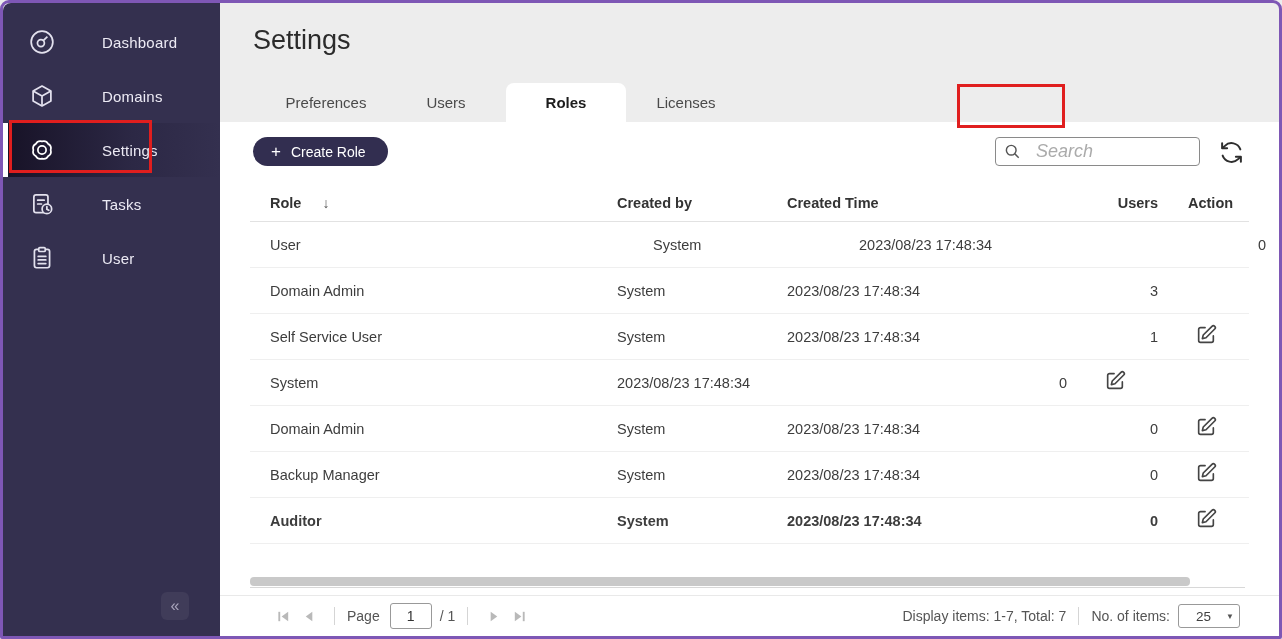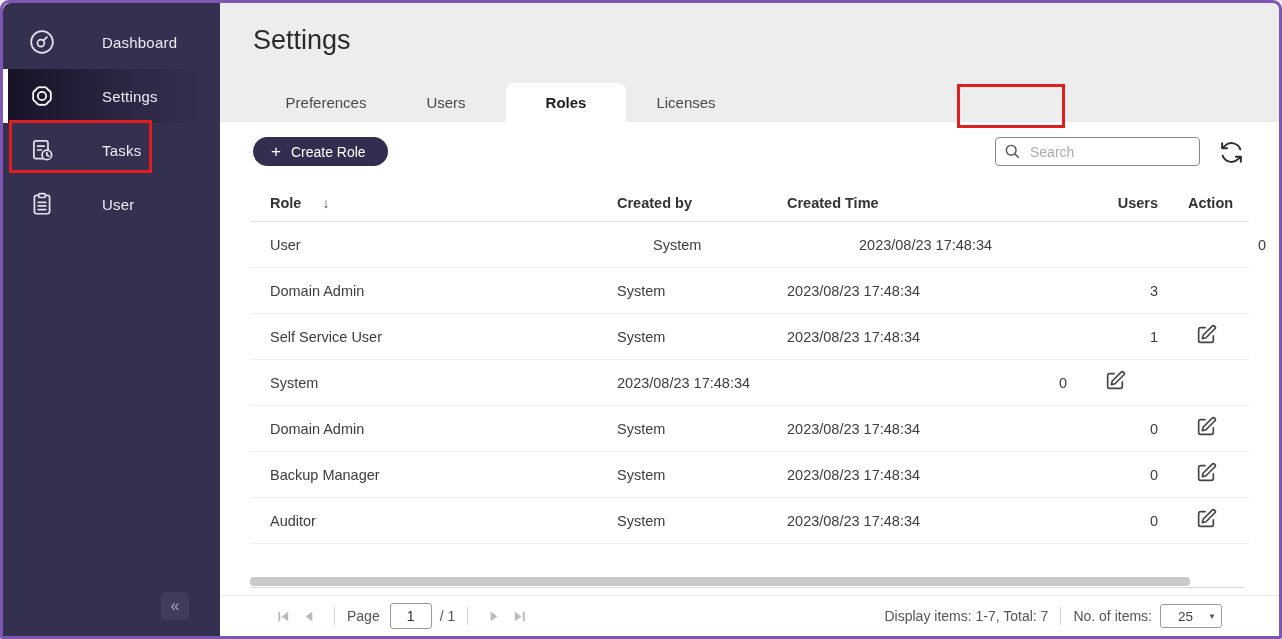--- a/index.html
+++ b/index.html
@@ -26,46 +26,46 @@
   .tab.active{background:#ffffff;border-radius:8px 8px 0 0;color:#1c1c1c;font-weight:bold;}
 
   .panel{position:absolute;left:0;top:119px;right:0;bottom:0;background:#ffffff;}
 
   
   .create-btn{position:absolute;left:33px;top:15px;height:29px;border:none;border-radius:15px;background:#322e50;color:#fff;
     font-size:14px;font-family:inherit;display:flex;align-items:center;padding:0 22px 0 18px;cursor:pointer;}
   .create-btn .plus{font-size:17px;font-weight:400;margin-right:10px;line-height:1;}
   .search-box{position:absolute;left:775px;top:15px;width:205px;height:29px;border:1.5px solid #8a8a8a;border-radius:4px;
     background:#fff;display:flex;align-items:center;box-sizing:border-box;padding:0 8px;}
-  .search-box input{border:none;outline:none;flex:1;font-size:14px;font-family:inherit;color:#333;margin-left:7px;background:transparent;}
+  .search-box input{border:none;outline:none;flex:1;font-size:18px;font-family:inherit;color:#333;margin-left:13px;background:transparent;font-style:italic;}
   .search-box input::placeholder{color:#ababab;}
   .refresh-btn{position:absolute;left:997px;top:15px;width:30px;height:30px;border:none;background:transparent;cursor:pointer;padding:2px;}
 
   
   .table{position:absolute;left:30px;right:30px;top:62px;}
   .t-head,.t-row{display:grid;grid-template-columns:347px 170px 300px 91px 1fr;align-items:center;}
   .t-head{height:37px;border-bottom:1px solid #e2e2e2;font-weight:bold;font-size:14.5px;color:#333;}
   .t-head .c-role{padding-left:20px;display:flex;align-items:flex-start;gap:12px;}
   .sort-arrow{margin-left:9px;color:#555;font-size:14px;font-weight:400;}
   .c-createdby,.c-createdtime{padding-left:20px;}
   .c-users{text-align:right;}
   .c-action{padding-left:30px;}
   .t-row{height:45px;font-size:14.5px;color:#3d3d3d;border-top:1px solid #efefef;}
   .t-row:first-child{border-top:none;gap:36px;}
-  .t-row:last-child{border-bottom:1px solid #efefef;}
+  .t-row:last-child{border-bottom:1px solid #efefef;font-weight:bold;}
   .t-row .c-role{padding-left:20px;}
   .edit-btn{margin-left:37px;width:24px;height:24px;border:none;background:transparent;padding:0;cursor:pointer;}
 
   
   .hscroll{position:absolute;left:30px;right:34px;bottom:48px;height:10px;border-bottom:1px solid #d8d8d8;}
   .hscroll .thumb{height:9px;width:94.5%;background:#c9c9c9;border-radius:4px;}
 
   
   .footer{position:absolute;left:0;right:0;bottom:0;height:40px;border-top:1px solid #e9e9e9;display:flex;align-items:center;
-    justify-content:space-between;padding:0 57px 0 50px;color:#555;font-size:14px;}
+    justify-content:space-between;padding:0 39px 0 50px;color:#555;font-size:14px;}
   .pg-left,.pg-right{display:flex;align-items:center;}
   .pg-btn{border:none;background:transparent;padding:0;margin:0 5px;width:16px;height:16px;cursor:default;display:flex;align-items:center;justify-content:center;}
   .vsep{width:1px;height:18px;background:#d5d5d5;margin:0 12px;}
   .page-input{width:36px;height:22px;border:1px solid #999;border-radius:3px;text-align:center;font-size:14px;font-family:inherit;
     color:#333;margin:0 8px 0 10px;}
   .select-box{display:flex;align-items:center;justify-content:space-between;width:48px;height:22px;border:1px solid #999;
     border-radius:3px;margin-left:8px;padding:0 5px 0 7px;cursor:pointer;background:#fff;}
   .select-box .val{font-size:13.5px;color:#404040;margin-left:10px;}
   .select-box .arrow{font-size:8px;color:#555;}
 
@@ -88,20 +88,29 @@
         <span class="s-icon">
           <svg width="26" height="26" viewBox="0 0 24 24" fill="none" stroke="#e3e1ee" stroke-width="1.6">
             <circle cx="12" cy="12" r="10"></circle>
             <circle cx="11" cy="13" r="3.2"></circle>
             <line x1="13.4" y1="10.6" x2="17" y2="7"></line>
           </svg>
         </span>
         <span class="s-label">Dashboard</span>
       </div>
 
+      <div class="side-item">
+        <span class="s-icon">
+          <svg width="26" height="26" viewBox="0 0 24 24" fill="none" stroke="#e3e1ee" stroke-width="1.6" stroke-linejoin="round">
+            <path d="M12 2.8 20.2 7.4 V16.6 L12 21.2 3.8 16.6 V7.4 Z"></path>
+            <path d="M3.8 7.4 12 12 20.2 7.4 M12 12 V21.2"></path>
+          </svg>
+        </span>
+        <span class="s-label">Domains</span>
+      </div>
 
       <div class="side-item active">
         <span class="s-icon">
           <svg width="26" height="26" viewBox="0 0 24 24" fill="none" stroke="#ffffff" stroke-width="1.6">
             <path d="M 20 12 A 4.8 4.8 0 0 1 17.66 17.66 A 4.8 4.8 0 0 1 12 20 A 4.8 4.8 0 0 1 6.34 17.66 A 4.8 4.8 0 0 1 4 12 A 4.8 4.8 0 0 1 6.34 6.34 A 4.8 4.8 0 0 1 12 4 A 4.8 4.8 0 0 1 17.66 6.34 A 4.8 4.8 0 0 1 20 12 Z"></path>
             <circle cx="12" cy="12" r="3.8"></circle>
           </svg>
         </span>
         <span class="s-label">Settings</span>
       </div>

